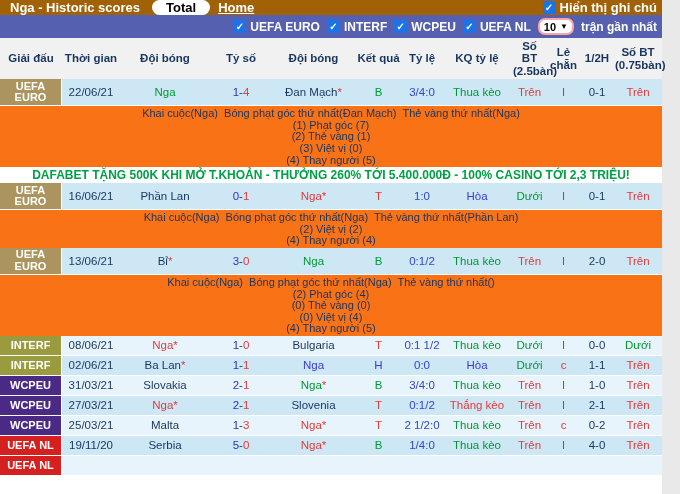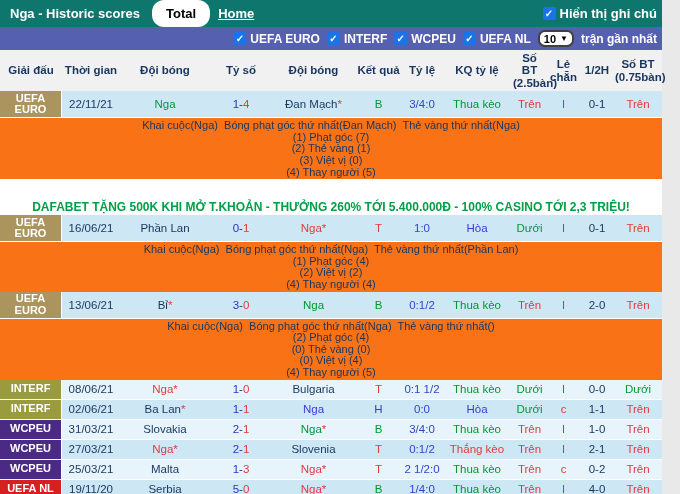--- a/index.html
+++ b/index.html
@@ -2,34 +2,34 @@
 <html><head>
 <meta charset="utf-8">
 <style>
   * { box-sizing: border-box; margin: 0; padding: 0; }
   body { font-family: "Liberation Sans", sans-serif; background: #fff; }
   .page { position: relative; width: 680px; height: 494px; background: #fff; overflow: hidden; }
   .gutter { position: absolute; top: 0; right: 0; width: 18px; height: 100%; background: #e9e9e9; }
   .content { position: absolute; left: 0; top: 0; width: 662px; }
 
   
-  .topbar { height: 27px; background: #0f766e; display: flex; align-items: stretch; color: #fff; font-size: 13px; font-weight: bold; }
+  .topbar { height: 15px; background: #a16207; display: flex; align-items: stretch; color: #fff; font-size: 13px; font-weight: bold; }
   .topbar .title { display: flex; align-items: center; padding: 0 12px 0 10px; }
   .tab { display: flex; align-items: center; padding: 0 14px; cursor: pointer; border-radius: 12px; }
   .tab.active { background: #fff; color: #000; }
   .tab.inactive { color: #fff; text-decoration: underline; padding-left: 8px; }
   .topbar .spacer { flex: 1; }
   .notes-toggle { display: flex; align-items: center; gap: 4px; padding-right: 5px; }
 
   .cbx { width: 13px; height: 13px; background: #1a73e8; border-radius: 2px; color: #fff; font-size: 10px; line-height: 13px; text-align: center; flex: none; }
 
   
   .filterbar { height: 23px; background: #5560b0; display: flex; align-items: center; justify-content: flex-end; gap: 7px; color: #fff; font-weight: bold; font-size: 12px; padding-right: 5px; }
   .filter-item { display: flex; align-items: center; gap: 4px; cursor: pointer; }
-  .count-select { background: #fff; color: #000; border: 2px solid #404040; border-radius: 7px; font-size: 11px; font-weight: bold; padding: 0 4px; height: 17px; display: flex; align-items: center; gap: 4px; cursor: pointer; }
+  .count-select { background: #fff; color: #000; border: 2px solid #fca5a5; border-radius: 7px; font-size: 11px; font-weight: bold; padding: 0 4px; height: 17px; display: flex; align-items: center; gap: 4px; cursor: pointer; }
   .count-select .chev { font-size: 8px; }
 
   
   .grid { display: grid; grid-template-columns: 62px 58px 90px 62px 83px 47px 40px 70px 35px 33px 34px 48px; align-items: center; text-align: center; }
   .thead { background: #f1f1f1; color: #17355e; font-weight: bold; font-size: 11.5px; min-height: 26px; line-height: 1.08; padding: 2px 0; }
   .thead .hcell { padding: 0 1px; }
 
   .row { font-size: 11.5px; border-bottom: 1px solid #fff; }
   .row-tall { height: 27px; }
   .row-short { height: 20px; }
@@ -59,21 +59,21 @@
   .kq-blue { color: #3a3ad6; }
   .ud-red { color: #e23b3b; }
   .ud-green { color: #009933; }
   .oe-g { color: #009933; }
   .oe-r { color: #e23b3b; }
 
   .detail { background: #f97316; color: #17355e; font-size: 11px; text-align: center; padding: 2px 16px 1px; }
   .detail div { line-height: 11.6px; }
   .detail .dhead { white-space: pre; }
 
-  .ad { background: #fff; color: #00a046; font-weight: bold; font-size: 12px; text-align: center; height: 16px; line-height: 16px; white-space: nowrap; cursor: pointer; margin-top: 20px; }
+  .ad { background: #fff; color: #00a046; font-weight: bold; font-size: 12px; text-align: center; height: 16px; line-height: 16px; white-space: nowrap; cursor: pointer; }
 </style>
 </head>
 <body>
 
 <div class="page">
   <div class="gutter"></div>
   <div class="content">
 
     <div class="topbar">
       <div class="title">Nga - Historic scores</div>
@@ -120,21 +120,21 @@
       <div class="hcell">Tỷ lệ</div>
       <div class="hcell">KQ tỷ lệ</div>
       <div class="hcell">Số BT (2.5bàn)</div>
       <div class="hcell">Lẻ chẵn</div>
       <div class="hcell">1/2H</div>
       <div class="hcell">Số BT (0.75bàn)</div>
     </div>
 
     <div class="grid row row-tall bg-blue">
       <div class="cell league lg-euro">UEFA EURO</div>
-      <div class="cell date">22/11/21</div>
+      <div class="cell date">22/06/21</div>
       <div class="cell"><span class="t-green">Nga</span><span class="mark"></span></div>
       <div class="cell"><span class="sc-h">1</span><span class="sc-sep">-</span><span class="sc-a">4</span></div>
       <div class="cell"><span class="t-navy">Đan Mạch</span><span class="mark">*</span></div>
       <div class="cell res-g">B</div>
       <div class="cell rate">3/4:0</div>
       <div class="cell kq-green">Thua kèo</div>
       <div class="cell ud-red">Trên</div>
       <div class="cell oe-g">l</div>
       <div class="cell half">0-1</div>
       <div class="cell ud-red">Trên</div>
@@ -160,21 +160,20 @@
       <div class="cell rate">1:0</div>
       <div class="cell kq-blue">Hòa</div>
       <div class="cell ud-green">Dưới</div>
       <div class="cell oe-g">l</div>
       <div class="cell half">0-1</div>
       <div class="cell ud-red">Trên</div>
     </div>
 
     <div class="detail">
       <div class="dhead">Khai cuộc(Nga)  Bóng phạt góc thứ nhất(Nga)  Thẻ vàng thứ nhất(Phần Lan)</div>
-      <div>(1) Phạt góc (4)</div>
       <div>(2) Việt vị (2)</div>
       <div>(4) Thay người (4)</div>
     </div>
 
     <div class="grid row row-tall bg-blue">
       <div class="cell league lg-euro">UEFA EURO</div>
       <div class="cell date">13/06/21</div>
       <div class="cell"><span class="t-navy">Bỉ</span><span class="mark">*</span></div>
       <div class="cell"><span class="sc-h">3</span><span class="sc-sep">-</span><span class="sc-a">0</span></div>
       <div class="cell"><span class="t-green">Nga</span><span class="mark"></span></div>

